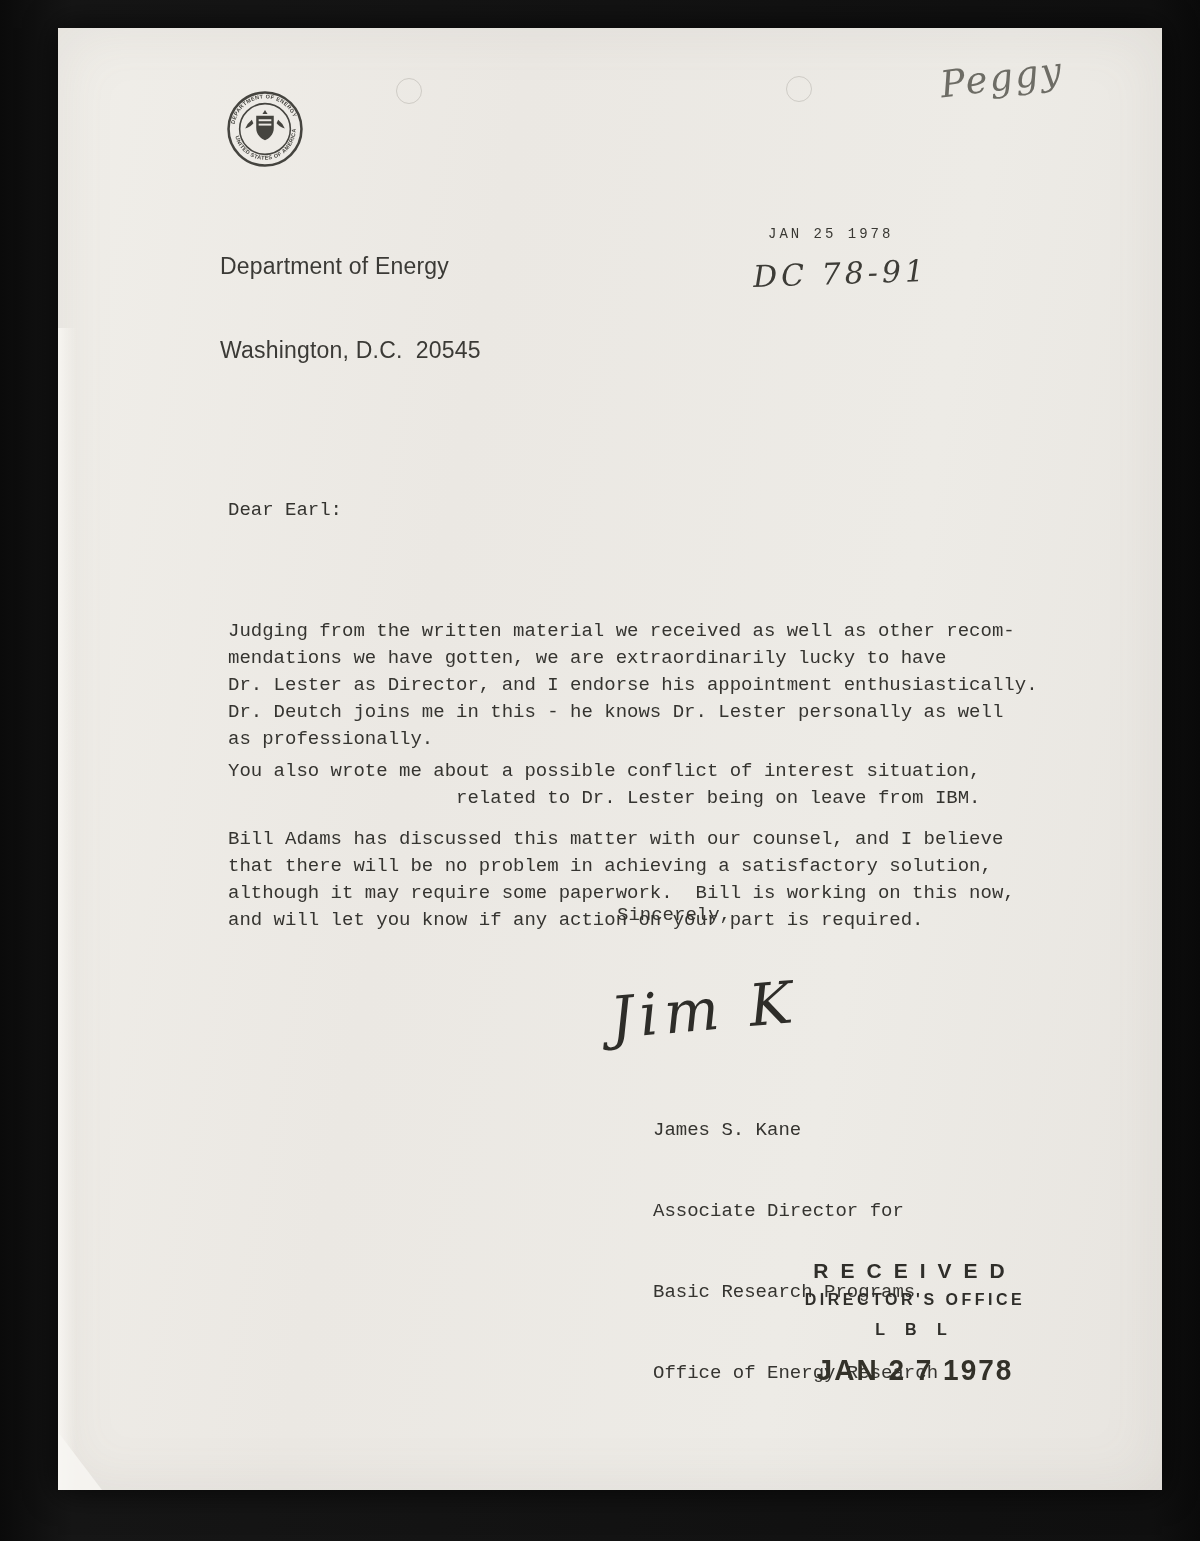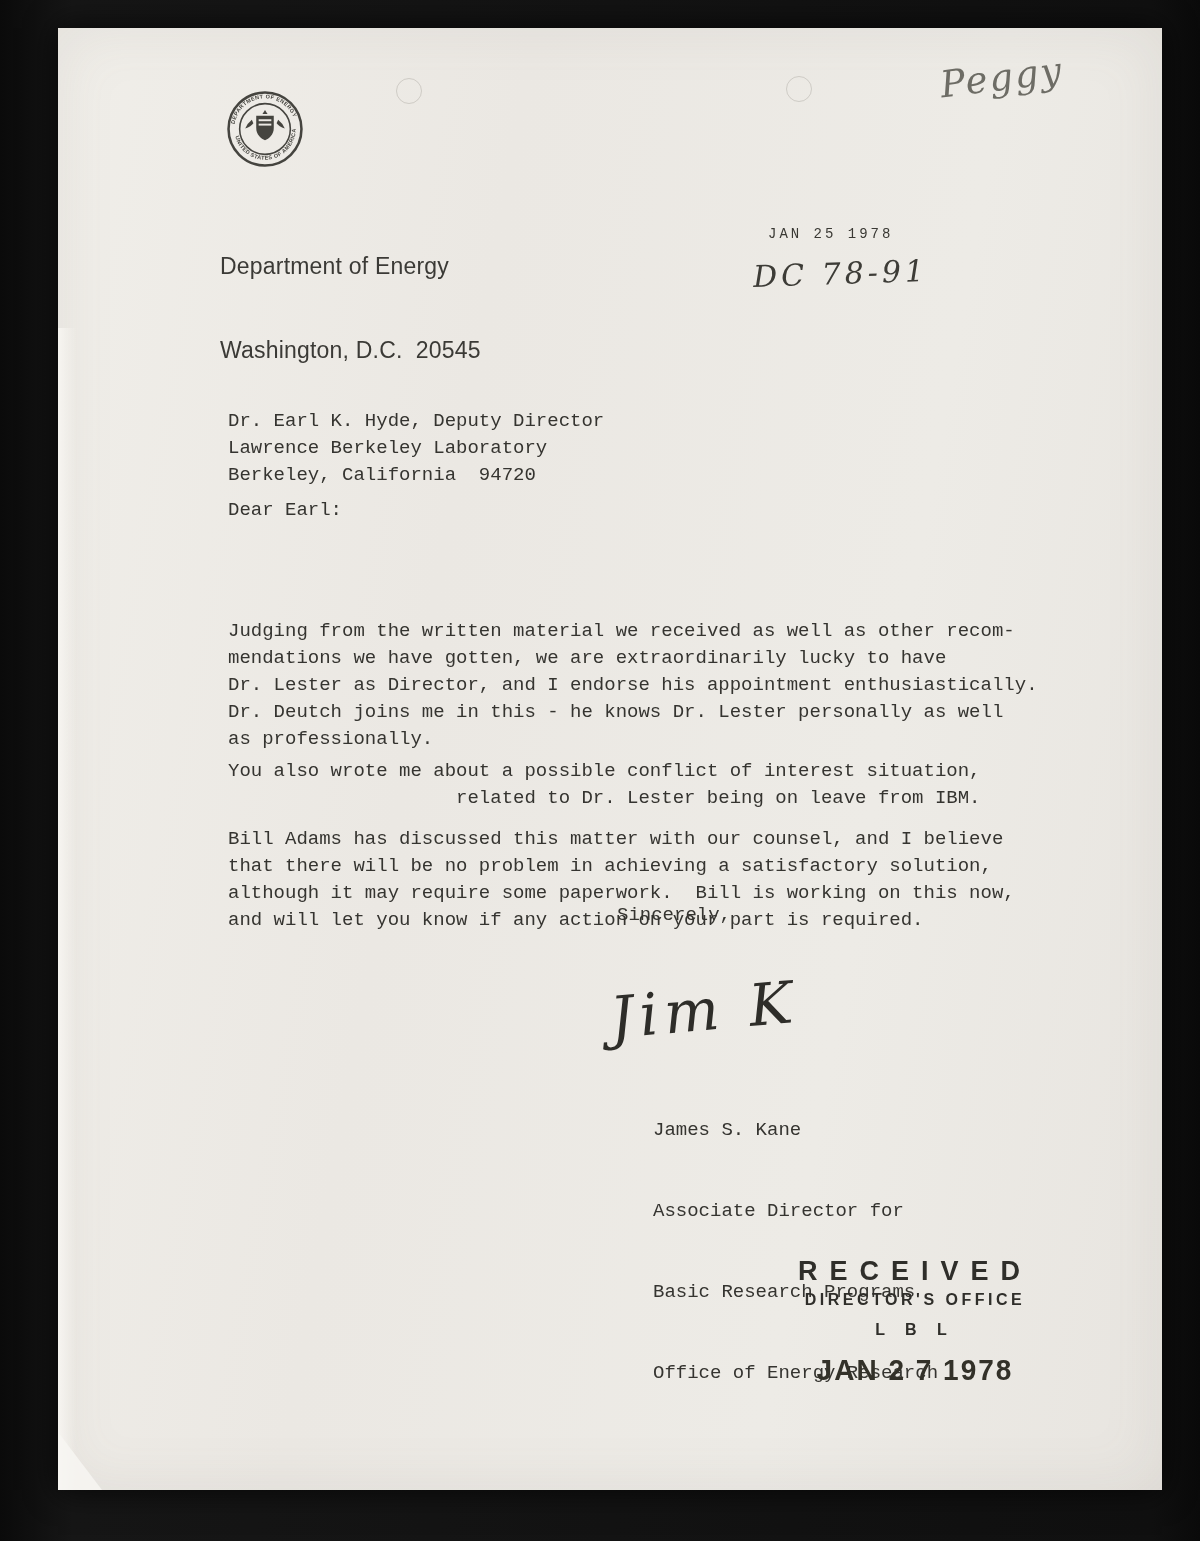--- a/index.html
+++ b/index.html
@@ -78,21 +78,21 @@
     font-family:"DejaVu Serif",serif;font-style:italic;
     font-size:58px;letter-spacing:6px;color:#2e2d29;
     transform:rotate(-5deg);z-index:2;
   }
   .signer{top:1035px;}
 
   .received{
     position:absolute;left:697px;top:1228px;width:320px;text-align:center;
     color:#2f2e2a;font-family:"Liberation Sans",sans-serif;font-weight:bold;
   }
-  .received .r1{font-size:27px;letter-spacing:12px;line-height:30px;}
+  .received .r1{font-size:21px;letter-spacing:12px;line-height:30px;}
   .received .r2{font-size:16px;letter-spacing:3.5px;line-height:22px;margin-top:3px;}
   .received .r3{font-size:16px;letter-spacing:8px;line-height:20px;margin-top:9px;}
   .received .rdate{
     font-size:28px;letter-spacing:2px;line-height:30px;margin-top:16px;
     transform:scaleY(1.05);color:#333129;
   }
 </style>
 </head>
 <body>
 
@@ -124,23 +124,20 @@
     </svg>
 
     <div class="letterhead">
       <div>Department of Energy</div>
       <div>Washington, D.C.  20545</div>
     </div>
 
     <div class="date-stamp mono">JAN 25 1978</div>
     <div class="hand ref">DC 78-91</div>
 
-    <div class="mono body-text recipient">Dr. Earl K. Hyde, Deputy Director
-Lawrence Berkeley Laboratory
-Berkeley, California  94720</div>
 
     <div class="mono body-text salutation">Dear Earl:</div>
 
     <div class="mono body-text para2">Judging from the written material we received as well as other recom-
 mendations we have gotten, we are extraordinarily lucky to have
 Dr. Lester as Director, and I endorse his appointment enthusiastically.
 Dr. Deutch joins me in this - he knows Dr. Lester personally as well
 as professionally.</div>
     <div class="mono body-text para3">You also wrote me about a possible conflict of interest situation,
 related to Dr. Lester being on leave from IBM.</div>

